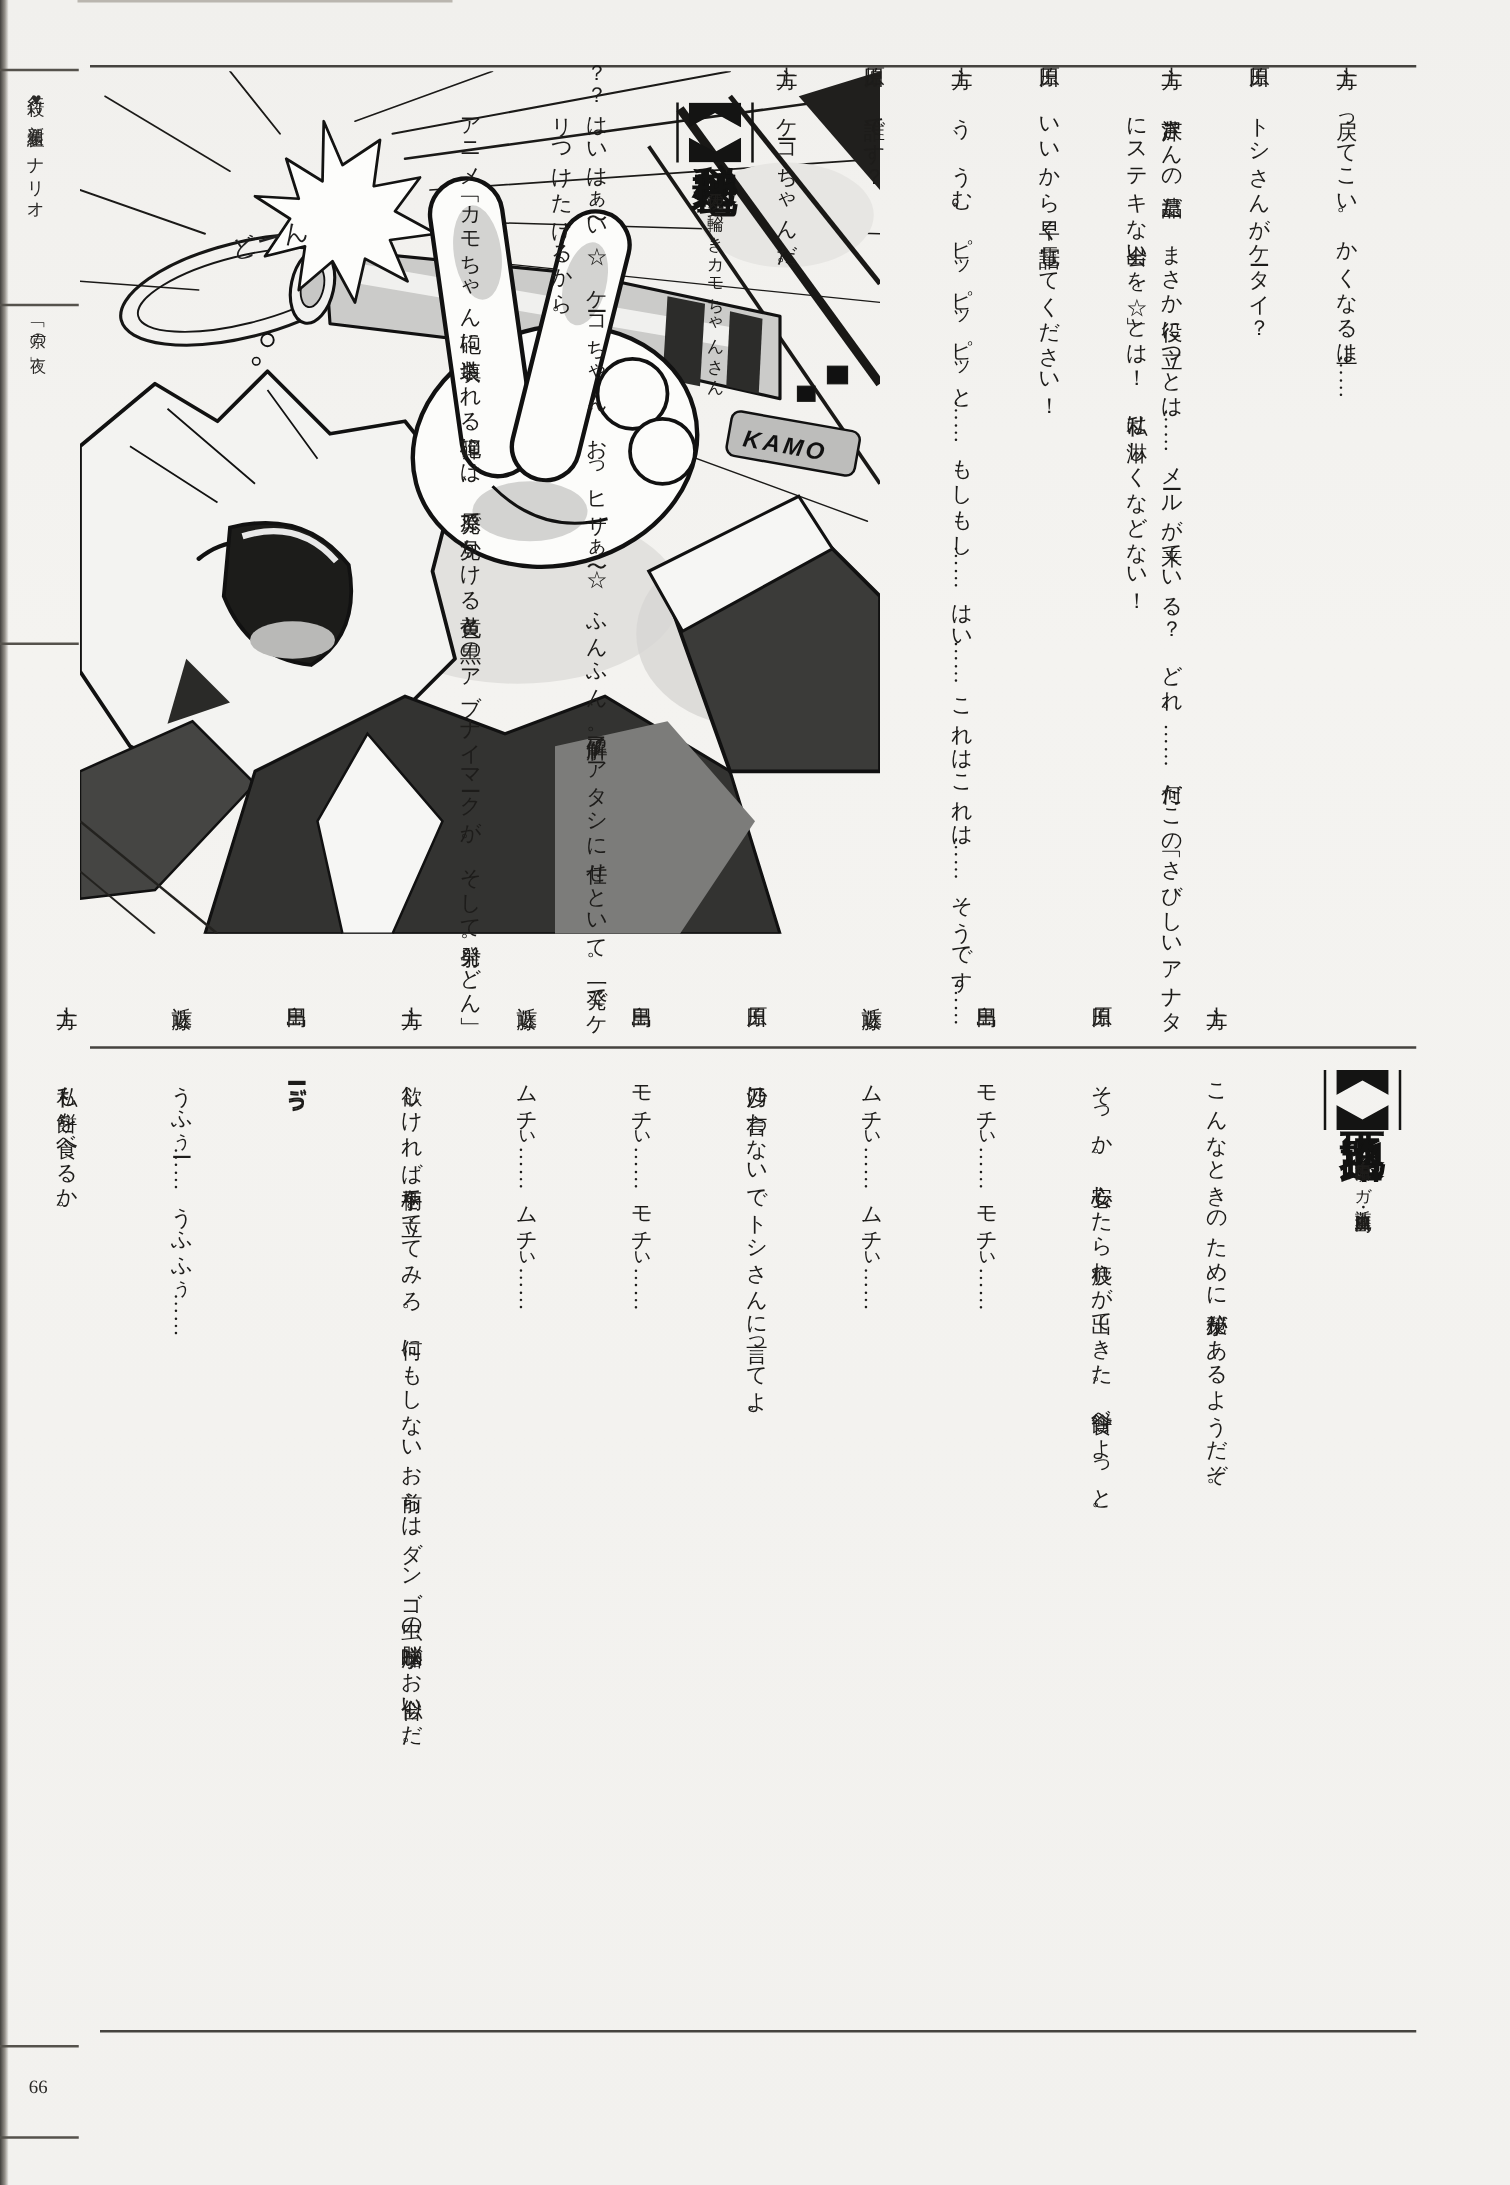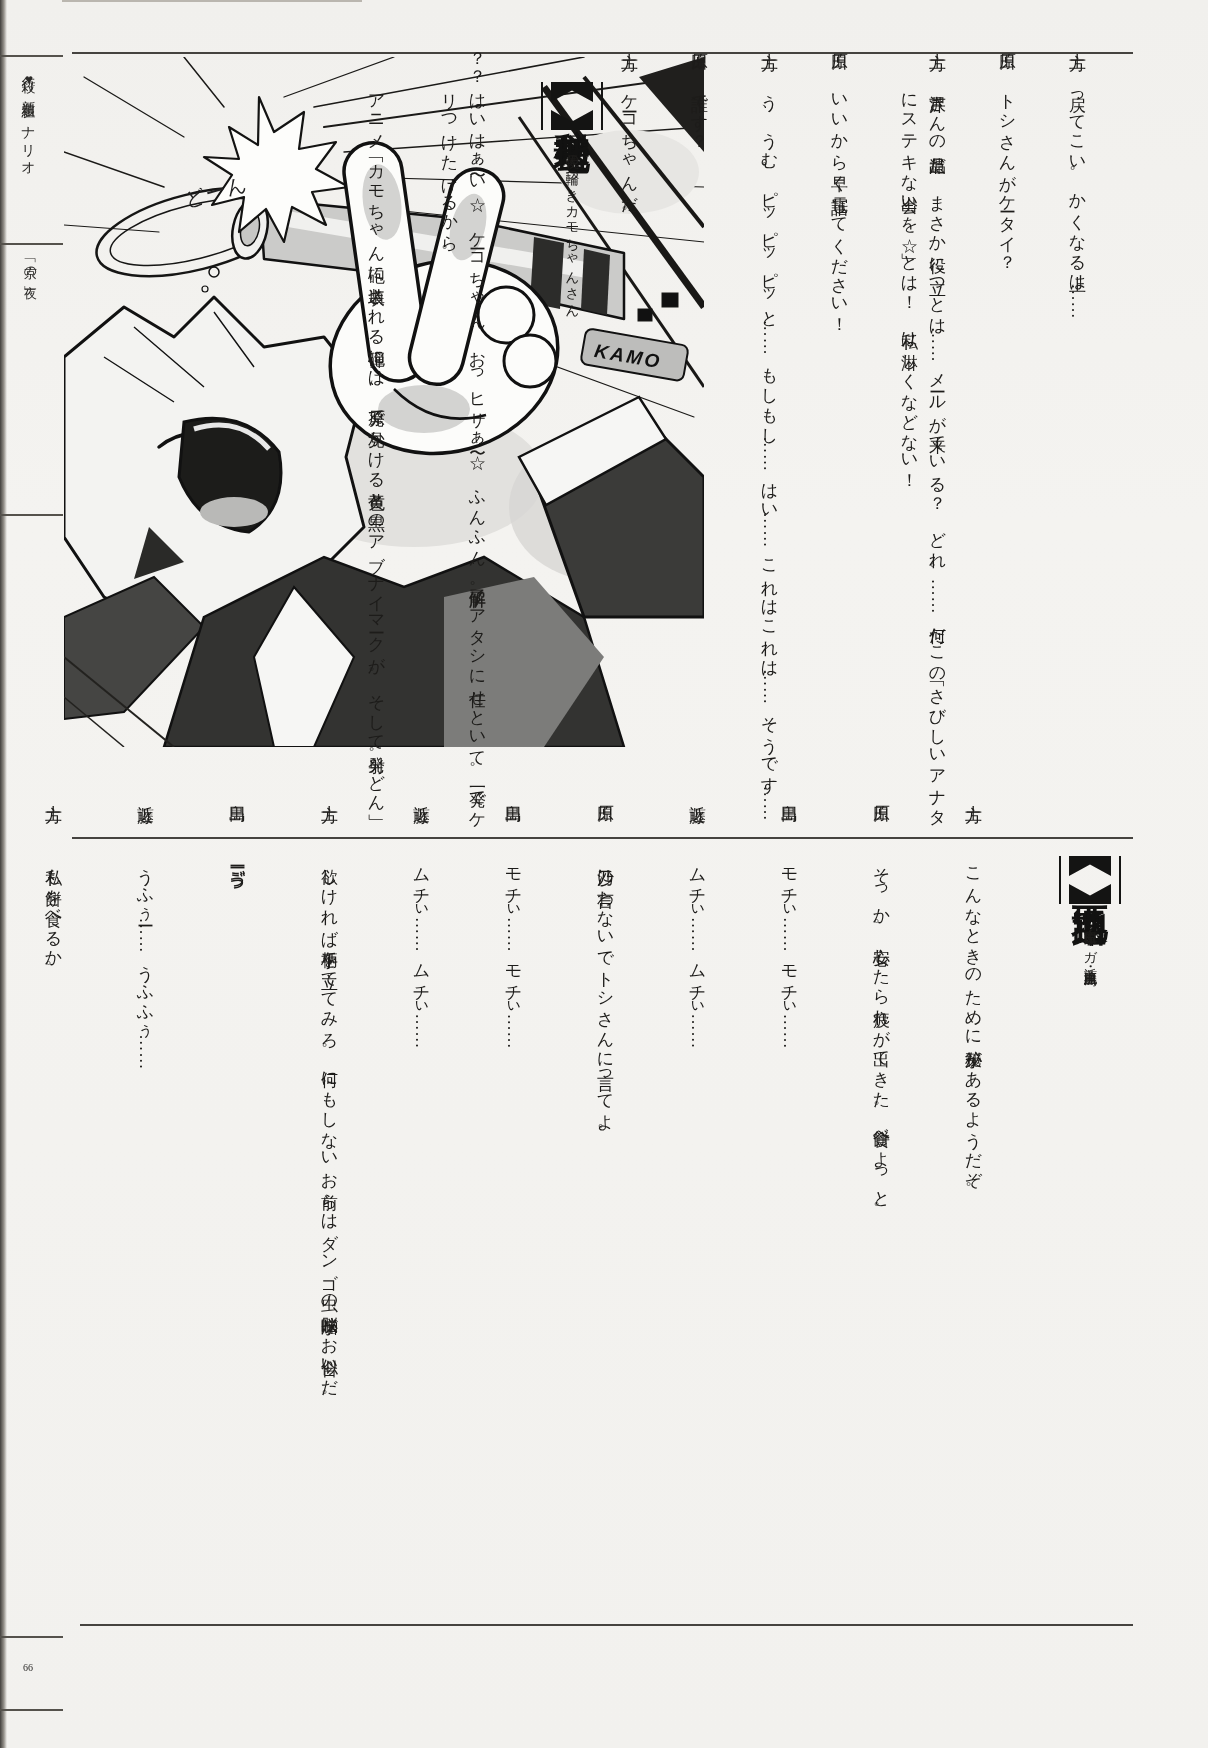--- a/index.html
+++ b/index.html
@@ -16,21 +16,21 @@
   .scan-top{position:absolute;top:0;left:62px;width:300px;height:2px;background:#bab6af;}
   .rule{position:absolute;height:2px;background:#45433f;}
   #rule-top{left:72px;top:52px;width:1061px;}
   #rule-mid{left:72px;top:837px;width:1061px;}
   #rule-bot{left:80px;top:1624px;width:1053px;}
   .side-rule{position:absolute;left:0;width:63px;height:2px;background:#55524c;}
   .side-text{position:absolute;writing-mode:vertical-rl;text-orientation:mixed;
     font-family:"Liberation Sans","DejaVu Sans",sans-serif;color:#2a2927;}
   #side-series{left:20px;top:66px;font-size:14px;letter-spacing:2.5px;}
   #side-episode{left:21px;top:254px;font-size:13px;letter-spacing:2px;}
-  .page-num{position:absolute;left:23px;top:1662px;font-size:10px;color:#2a2927;}
+  .page-num{position:absolute;left:23px;top:1662px;font-size:15px;color:#2a2927;}
   
   .sec{position:absolute;writing-mode:vertical-rl;text-orientation:mixed;
     font-size:17px;letter-spacing:.8px;line-height:28px;}
   .sec-t{top:82px;right:75px;height:740px;}
   .sec-b{top:856px;right:75px;height:766px;}
   .e{padding-block-start:42px;text-indent:-42px;}
   .sec-b .e{padding-block-start:64px;text-indent:-64px;}
   .spk{display:inline-block;inline-size:38px;margin-inline-end:4px;text-indent:0;letter-spacing:1px;}
   .sec-b .spk{inline-size:56px;margin-inline-end:8px;}
   .d{padding-block-start:45px;}

